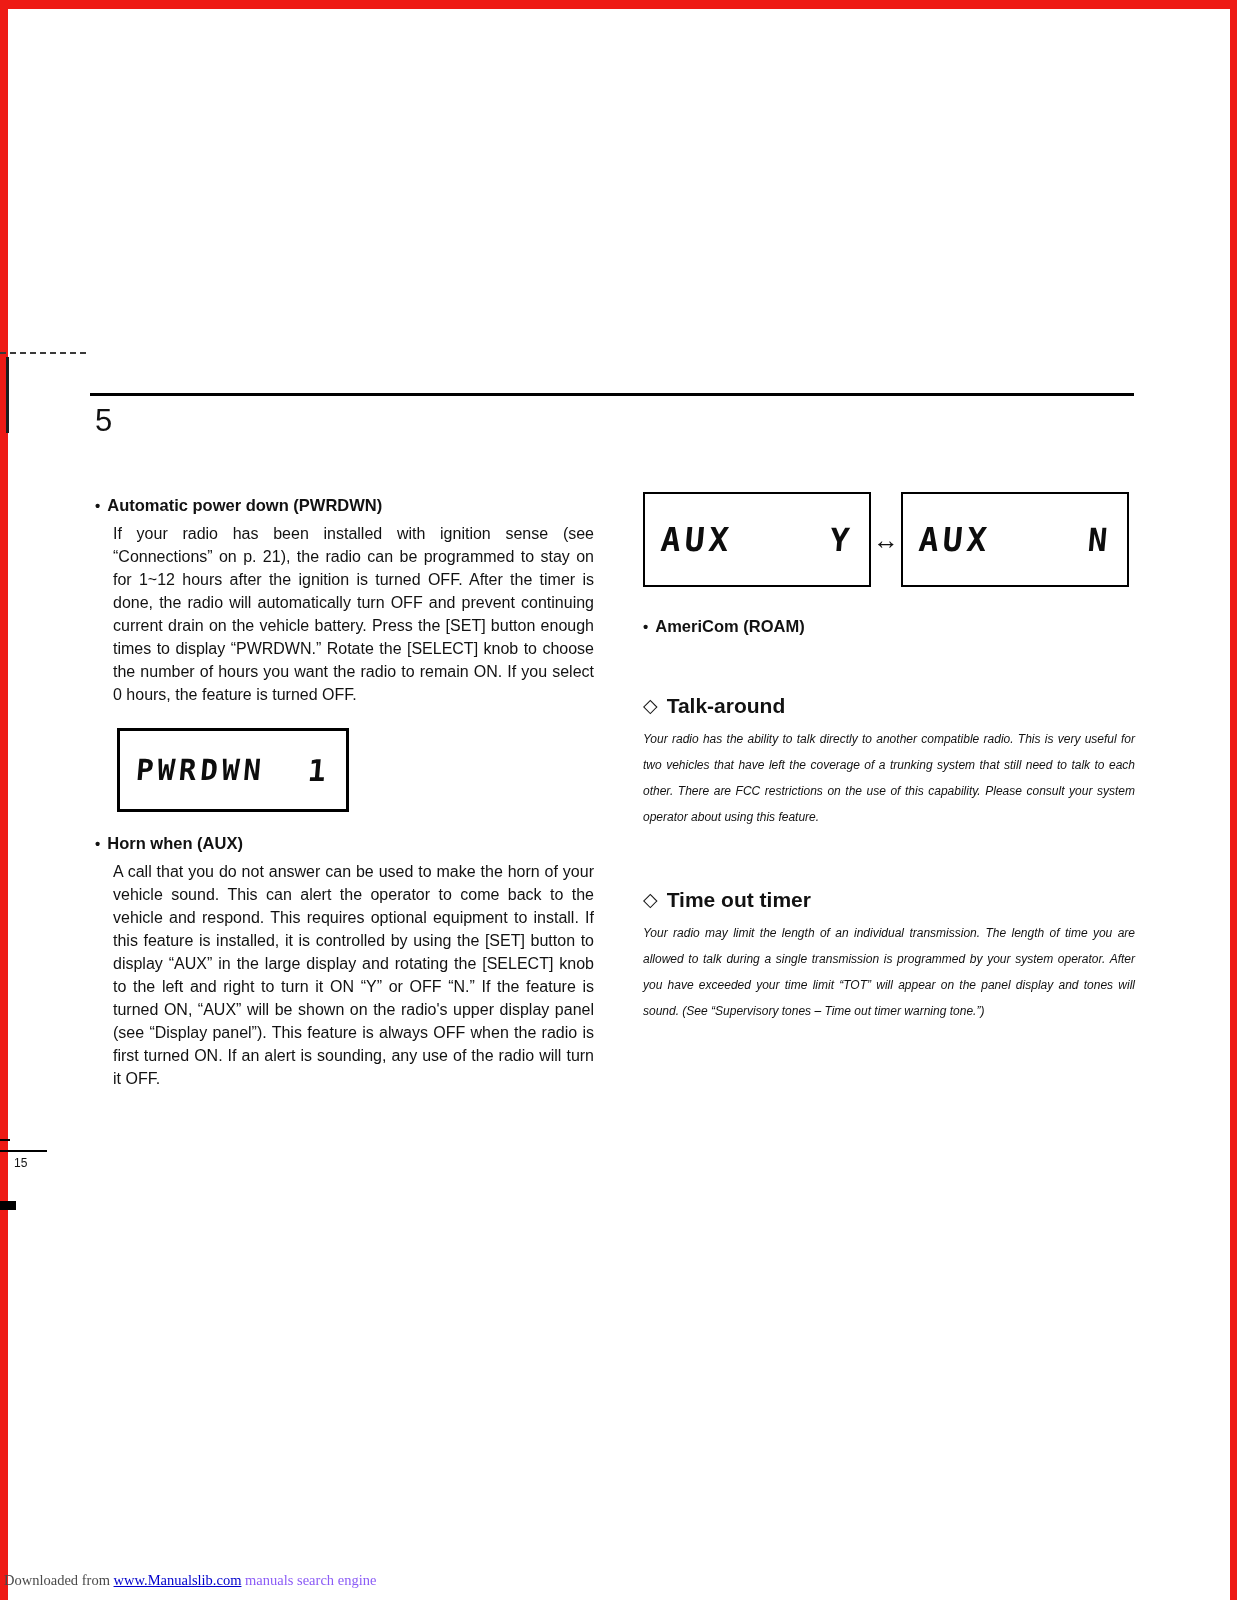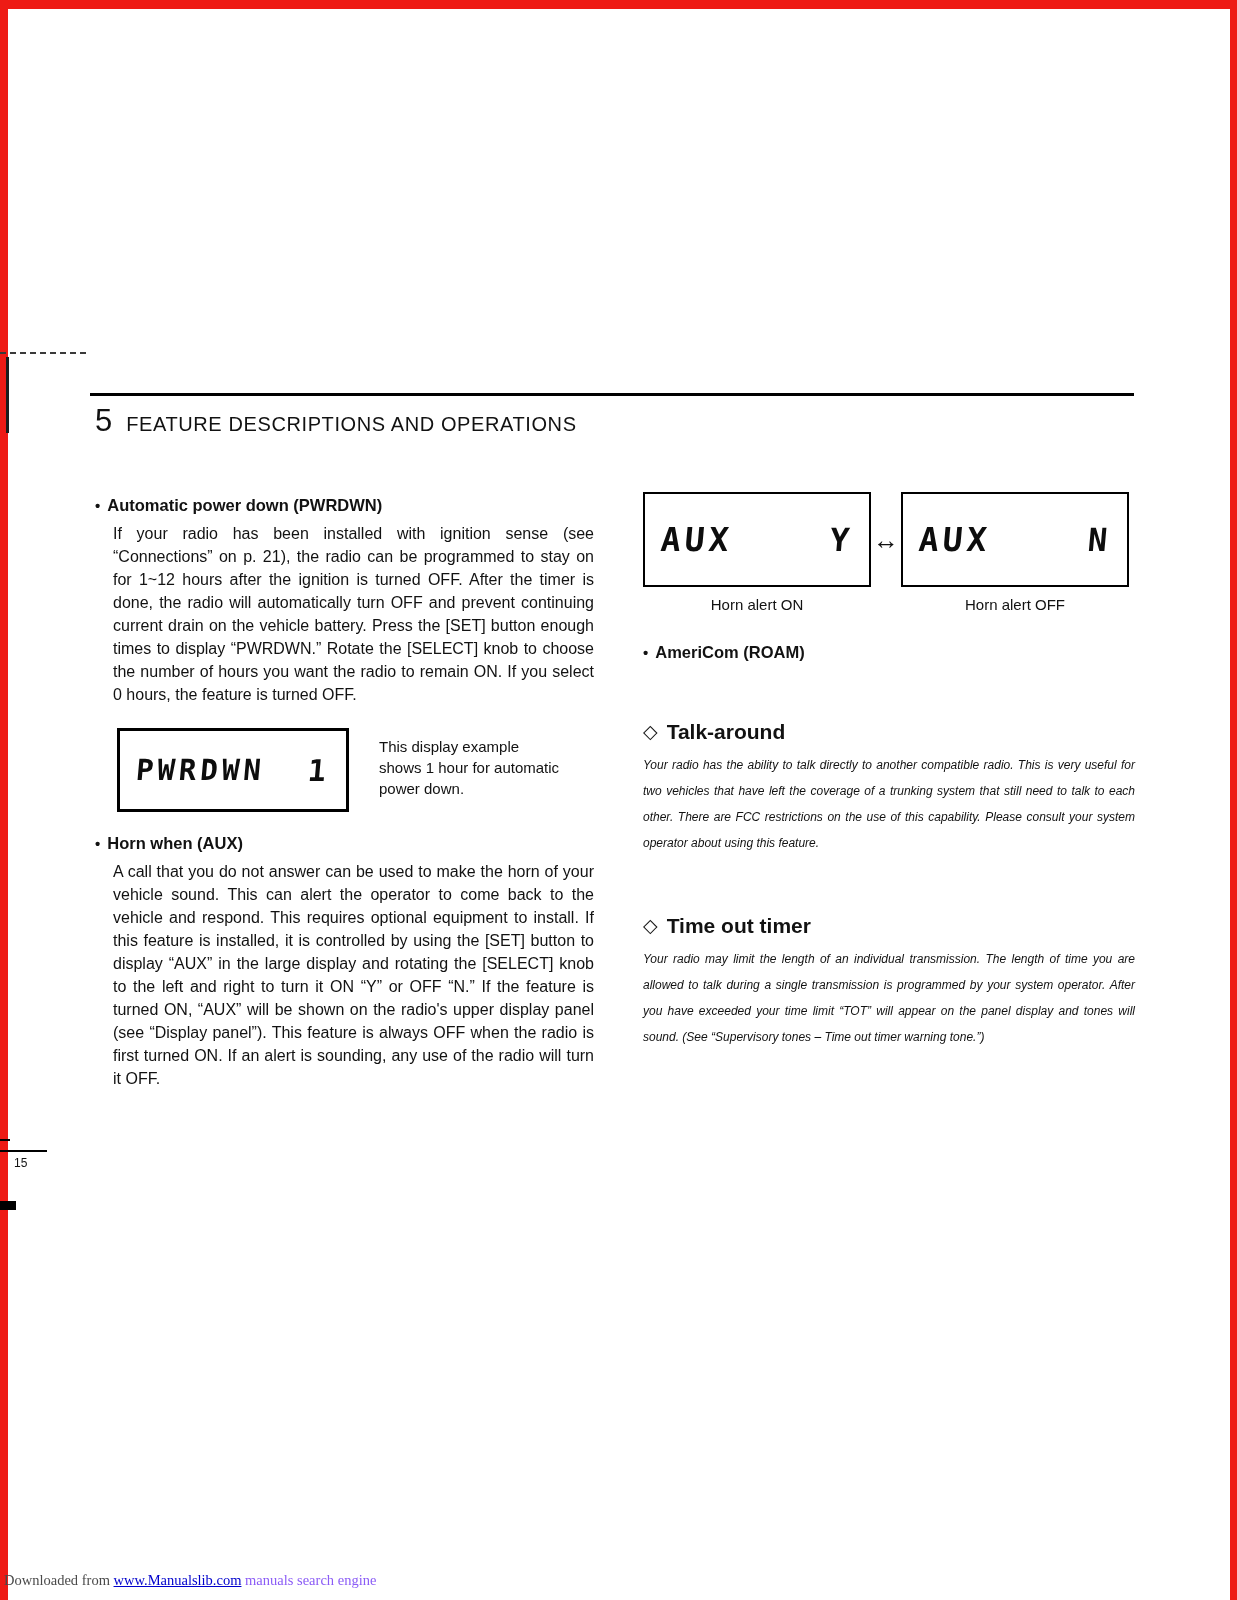--- a/index.html
+++ b/index.html
@@ -86,39 +86,37 @@
   <div class="edge-left"></div>
   <div class="edge-right"></div>
   <div class="artifact-dash"></div>
   <div class="artifact-vline"></div>
   <div class="artifact-smline"></div>
   <div class="mark-block"></div>
 
   <div class="chapter-rule"></div>
   <div class="chapter">
     <span class="chapter-number">5</span>
-    <span class="chapter-title">FEATURE DESCRIPTIONS AND OPERATIONS</span>
   </div>
 
   <div class="col-left">
 
     <div>
       <div class="sec-title">
         <span class="bullet">•</span>
         <span>Automatic power down (PWRDWN)</span>
       </div>
       <div class="sec-body">If your radio has been installed with ignition sense (see “Connections” on p. 21), the radio can be programmed to stay on for 1~12 hours after the ignition is turned OFF. After the timer is done, the radio will automatically turn OFF and prevent continuing current drain on the vehicle battery.  Press the [SET] button enough times to display “PWRDWN.”  Rotate the [SELECT] knob to choose the number of hours you want the radio to remain ON.  If you select 0 hours, the feature is turned OFF.</div>
     </div>
 
     <div class="pwrdwn-row">
       <div class="lcd pwrdwn-lcd">
         <span class="lcd-text">PWRDWN</span>
         <span class="lcd-value">1</span>
       </div>
-      <div class="lcd-caption">This display example shows 1 hour for automatic power down.</div>
     </div>
 
     <div>
       <div class="sec-title">
         <span class="bullet">•</span>
         <span>Horn when (AUX)</span>
       </div>
       <div class="sec-body">A call that you do not answer can be used to make the horn of your vehicle sound.  This can alert the operator to come back to the vehicle and respond.  This requires optional equipment to install.  If this feature is installed, it is controlled by using the [SET]  button to display “AUX” in the large display and rotating the [SELECT] knob to the left and right to turn it ON “Y” or OFF “N.”  If the feature is turned ON, “AUX” will be shown on the radio's upper display panel (see “Display panel”).   This feature is always OFF when the radio is first turned ON.  If an alert is sounding, any use of the radio will turn it OFF.</div>
     </div>
 
@@ -129,25 +127,20 @@
     <div class="aux-row">
       <div class="lcd aux-lcd">
         <span class="lcd-text">AUX</span>
         <span class="lcd-value">Y</span>
       </div>
       <div class="aux-arrow">↔</div>
       <div class="lcd aux-lcd">
         <span class="lcd-text">AUX</span>
         <span class="lcd-value">N</span>
       </div>
-    </div>
-    <div class="aux-captions">
-      <div class="aux-caption">Horn alert ON</div>
-      <div class="aux-caption-spacer"></div>
-      <div class="aux-caption">Horn alert OFF</div>
     </div>
 
     <div class="roam">
       <div class="sec-title">
         <span class="bullet">•</span>
         <span>AmeriCom (ROAM)</span>
       </div>
     </div>
 
     <div>

